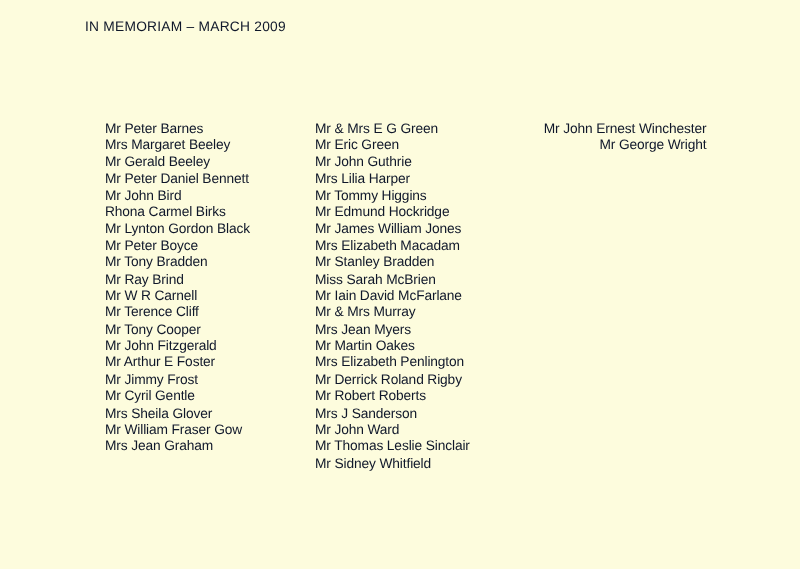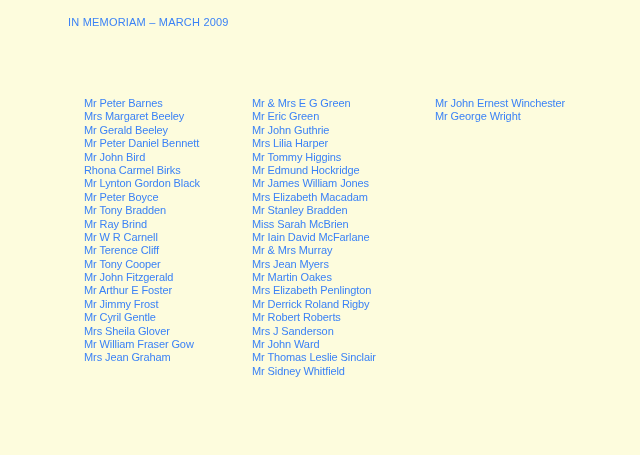--- a/index.html
+++ b/index.html
@@ -9,21 +9,21 @@
     height: 455px;
     font-family: "Liberation Sans", sans-serif;
   }
   .page {
     position: absolute;
     inset: 0;
     width: 640px;
     height: 455px;
     background: #FDFCDD;
     overflow: hidden;
-    color: #3b82f6;
+    color: #0f172a;
   }
   .title {
     position: absolute;
     left: 68px;
     top: 16px;
     margin: 0;
     font-size: 11px;
     font-weight: 500;
     letter-spacing: 0.2px;
     white-space: nowrap;
@@ -37,21 +37,21 @@
   .col {
     position: absolute;
     top: 0;
     font-size: 11px;
     line-height: 13.4px;
     white-space: nowrap;
     letter-spacing: -0.1px;
   }
   .col-1 { left: 84px; }
   .col-2 { left: 252px; }
-  .col-3 { left: 435px; }
+  .col-3 { left: 435px; text-align: right; }
   .name-row { height: 13.4px; }
 </style>
 </head>
 <body>
 
 <div class="page">
   <h1 class="title">IN MEMORIAM – MARCH 2009</h1>
   <div class="columns">
     <div class="col col-1">
         <div class="name-row">Mr Peter Barnes</div>

